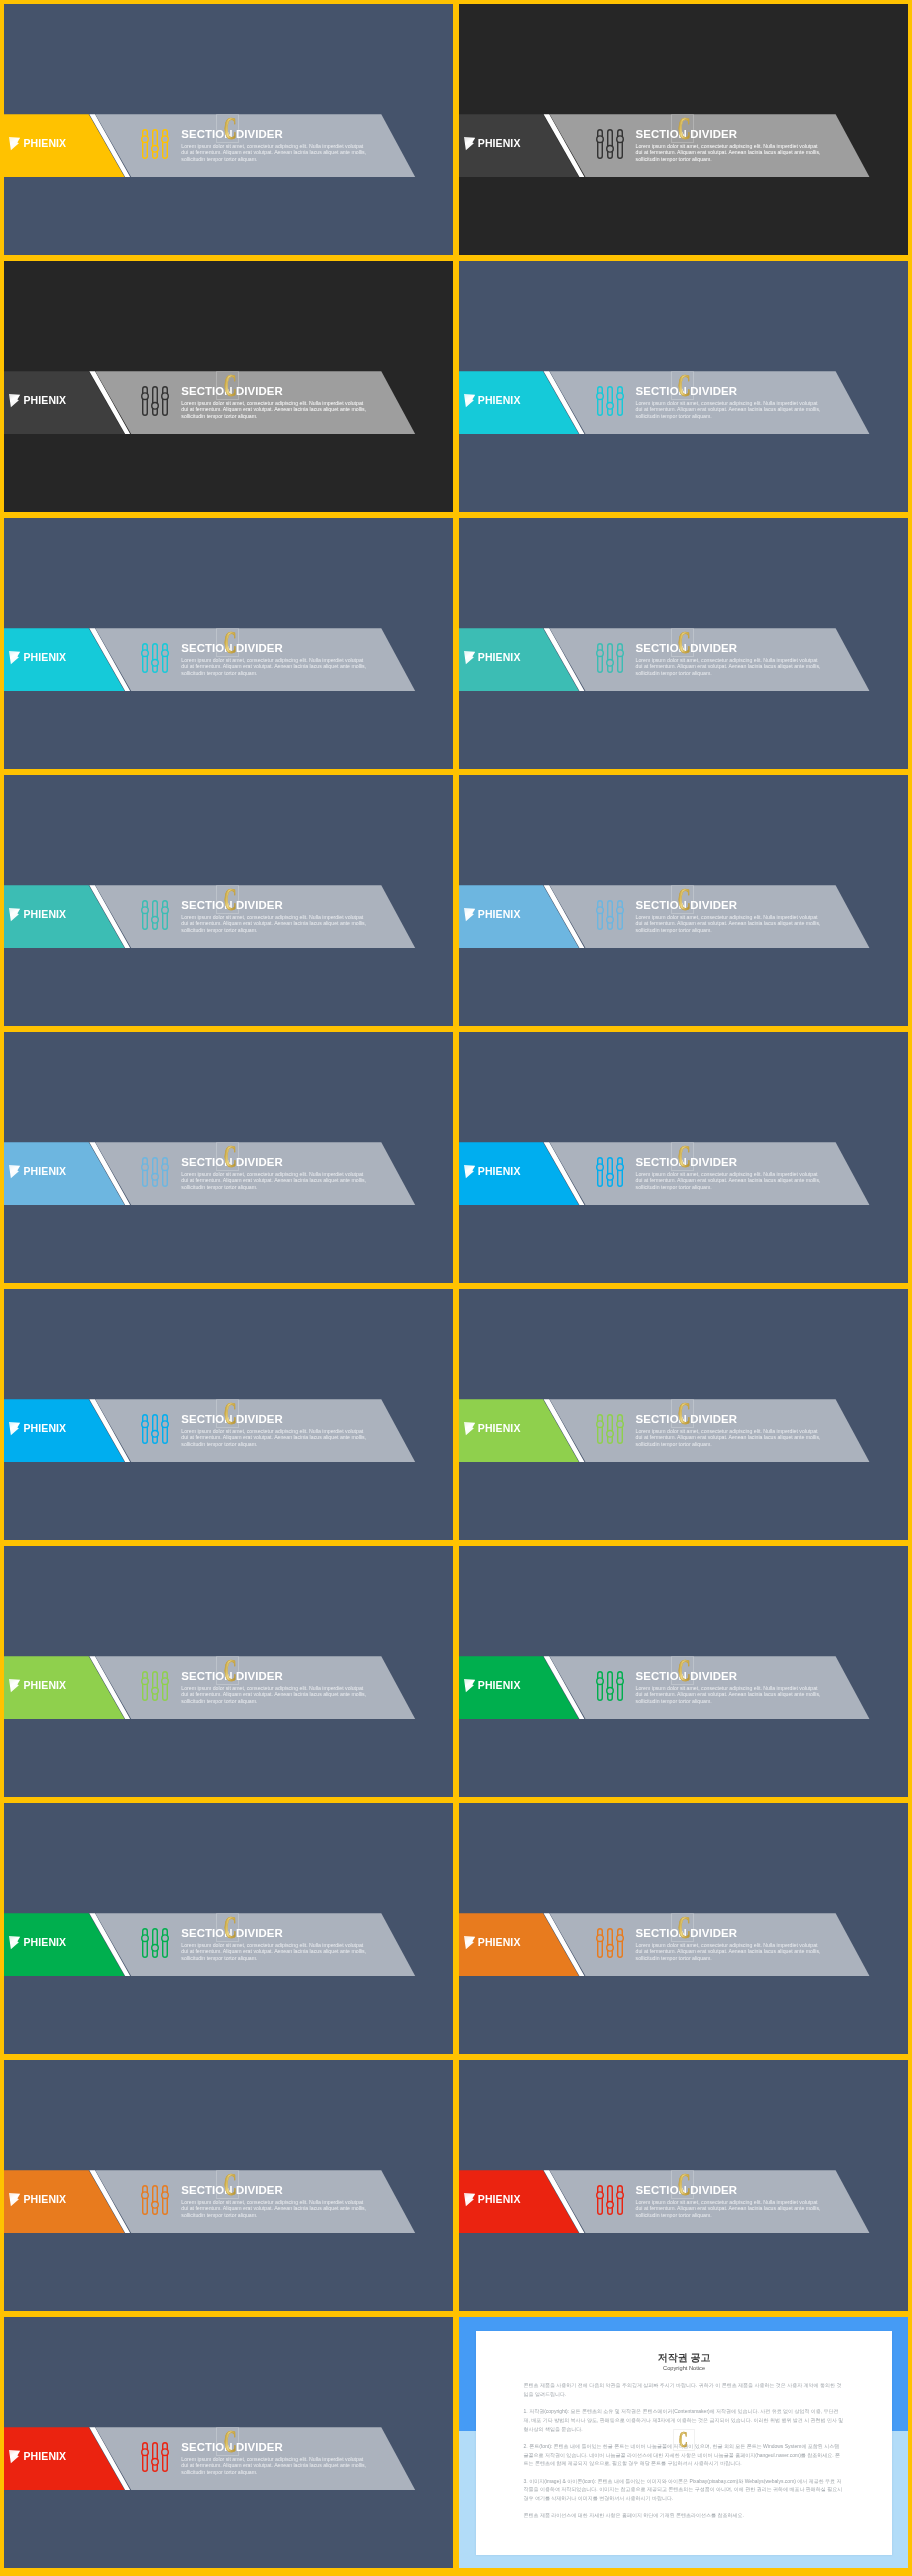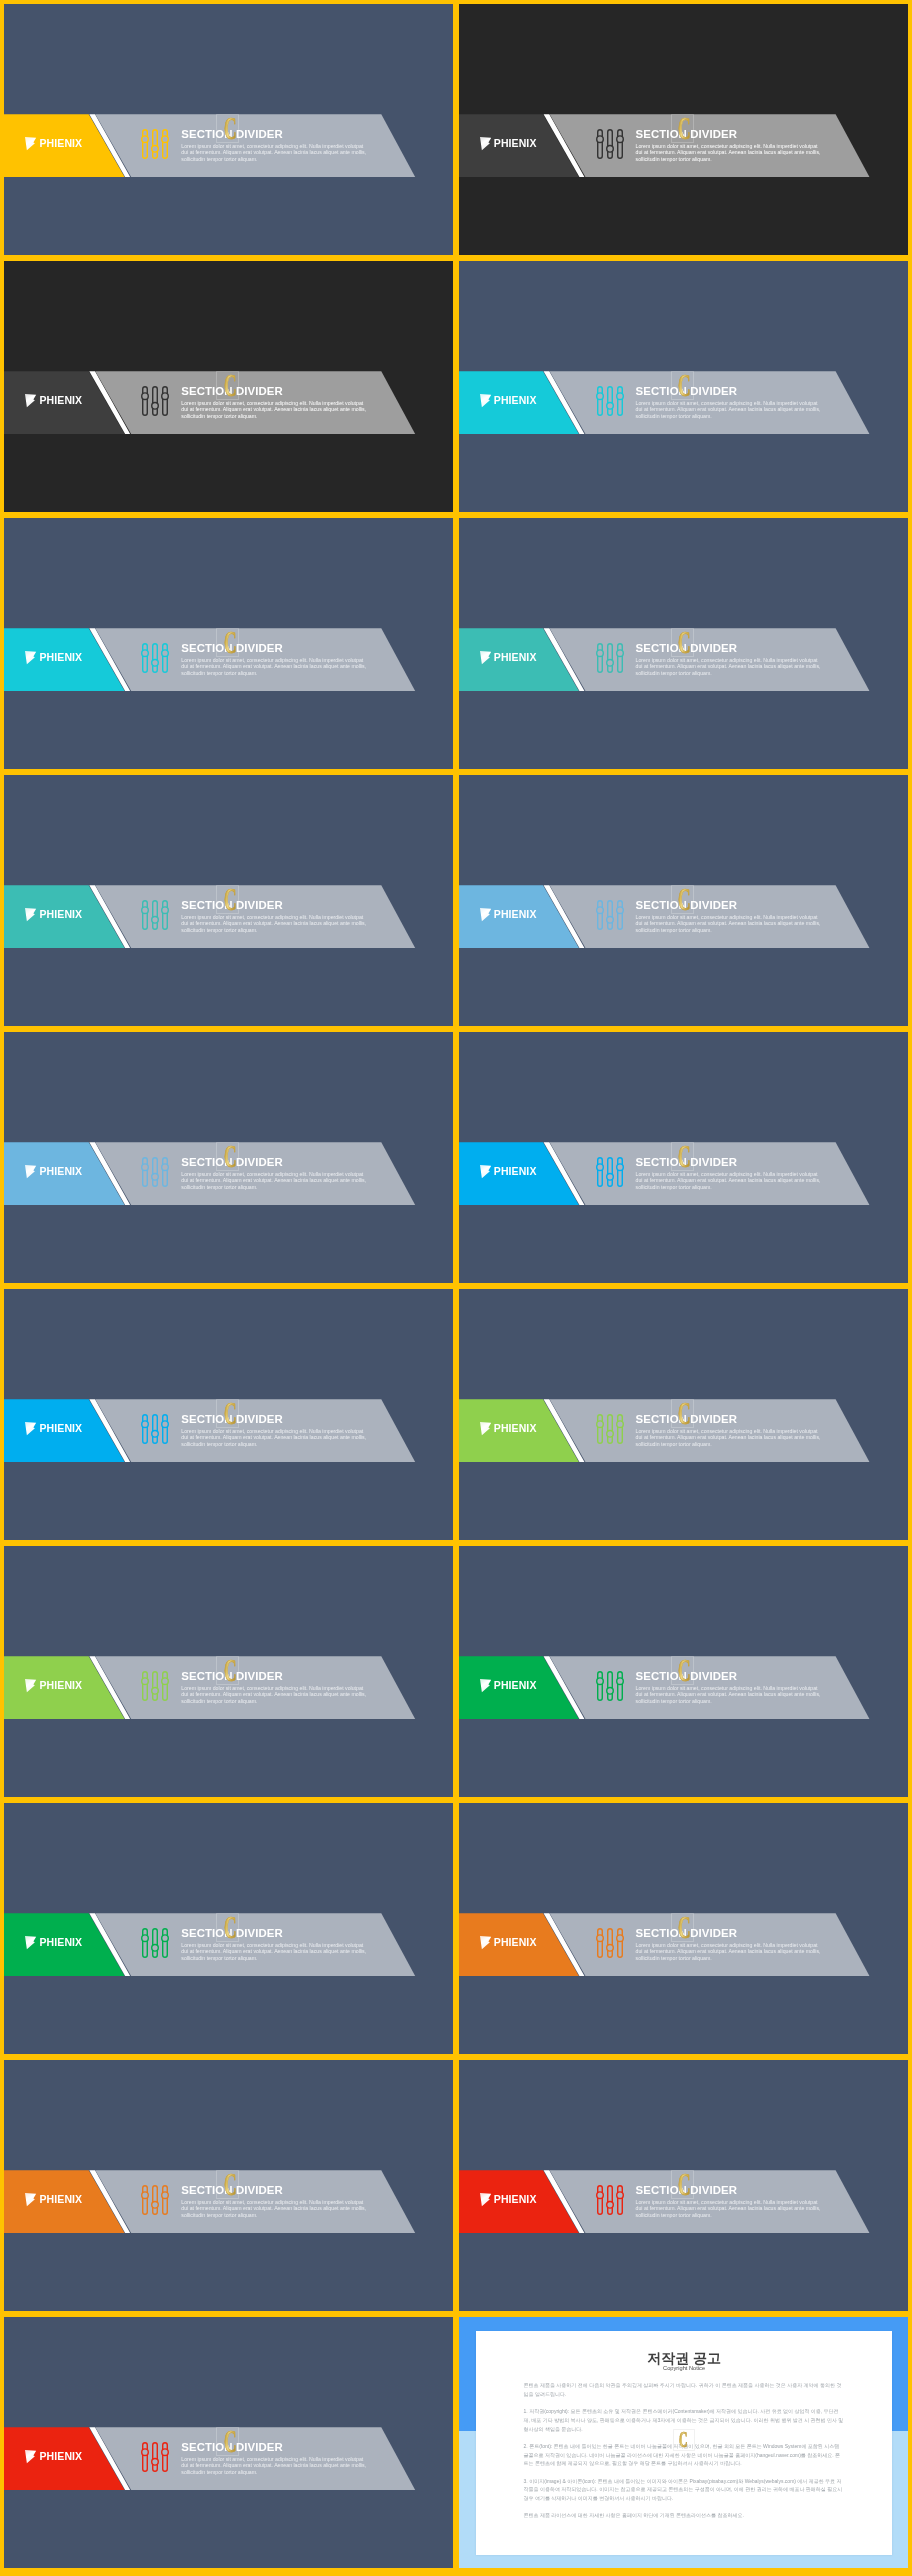--- a/index.html
+++ b/index.html
@@ -7,40 +7,40 @@
 body{width:912px;background:#ffc200;font-family:"Liberation Sans",sans-serif;
       -webkit-font-smoothing:antialiased;text-rendering:optimizeLegibility;}
 .deck{box-sizing:border-box;width:912px;padding:4.3px 4.6px 5.3px 4.3px;display:grid;
       grid-template-columns:449px 449px;column-gap:5.3px;row-gap:6px;}
 .slide{position:relative;width:449px;height:251px;overflow:hidden;background:#45536b;}
 .banner{position:absolute;left:0;top:110px;width:449px;height:63px;}
 .sh{position:absolute;top:0;height:63px;display:block;}
 .accent{left:-8.6px;width:143px;clip-path:polygon(0 0,93px 0,129px 63px,0 63px);}
 .stripe{left:80px;width:57px;clip-path:polygon(5px 0,10.7px 0,46px 63px,41px 63px);}
 .panel{left:86px;width:331px;clip-path:polygon(5px 0,291px 0,325px 63px,41px 63px);}
-.logo{position:absolute;left:21px;top:133px;height:13.4px;display:flex;align-items:flex-start;gap:2.9px;}
+.logo{position:absolute;left:5px;top:133px;height:13.4px;display:flex;align-items:flex-start;gap:2.9px;}
 .logo svg{display:block;}
 .lt{transform:translateZ(0);font-size:10.5px;font-weight:bold;letter-spacing:0.1px;line-height:13.4px;white-space:nowrap;}
 .ico{position:absolute;left:136px;top:125px;line-height:0;}
 .ico .knobs{fill:var(--kf,#abb2bd);}
 .txt{position:absolute;left:177px;top:124px;width:185px;}
 .txt h2{transform:translateZ(0);margin:0;font-size:11.4px;font-weight:bold;line-height:12px;letter-spacing:0.1px;}
 .txt p{transform:translateZ(0);margin:2.9px 0 0 0;font-size:5.2px;line-height:6.2px;letter-spacing:0;}
 .wm{position:absolute;left:212px;top:110px;width:23px;height:28.5px;
     border:0.7px solid rgba(255,255,255,.22);box-sizing:border-box;pointer-events:none;
     display:flex;align-items:center;justify-content:center;overflow:visible;}
 .wmc{font-family:"Liberation Serif",serif;font-size:31px;font-weight:bold;line-height:31px;
      display:block;transform:scaleX(.56) translateX(3.6px);transform-origin:50% 50%;
      background:linear-gradient(105deg,#907727 0%,#c6a035 16%,#efdd8e 42%,#d6b24c 60%,#a3862b 100%);
      -webkit-background-clip:text;background-clip:text;color:transparent;
      -webkit-text-stroke:0.6px #c2a046;}
 .notice{background:linear-gradient(to bottom,#459bf5 0,#459bf5 114px,#b2dcf8 114px,#b2dcf8 100%);}
 .sheet{position:absolute;left:17px;top:13.5px;width:416px;height:224px;background:#fff;box-sizing:border-box;box-shadow:0 0.7px 2.1px rgba(0,60,120,.10);
        padding:22px 47px 0 48px;}
-.sheet h1{transform:translateZ(0);margin:0;font-size:14px;line-height:10px;font-weight:bold;text-align:center;color:#3f3f3f;}
+.sheet h1{transform:translateZ(0);margin:0;font-size:10px;line-height:10px;font-weight:bold;text-align:center;color:#3f3f3f;}
 .sheet h2{transform:translateZ(0);margin:2.1px 0 0 0;font-size:5.7px;line-height:7.1px;font-weight:normal;text-align:center;color:#4d4d4d;}
 .sheet p{transform:translateZ(0);margin:9.3px 0 0 0;font-size:5px;line-height:8.8px;color:#9aa0a6;}
 .sheet .item{margin-top:8.3px;}
 .sheet .foot{margin-top:8.3px;}
 .notice .wm{left:197px;top:98px;width:22px;height:22px;border-color:rgba(0,0,0,.055);}
 .notice .wmc{font-size:22.5px;line-height:22.5px;transform:scaleX(.52);}
 </style>
 </head>
 <body>
 

